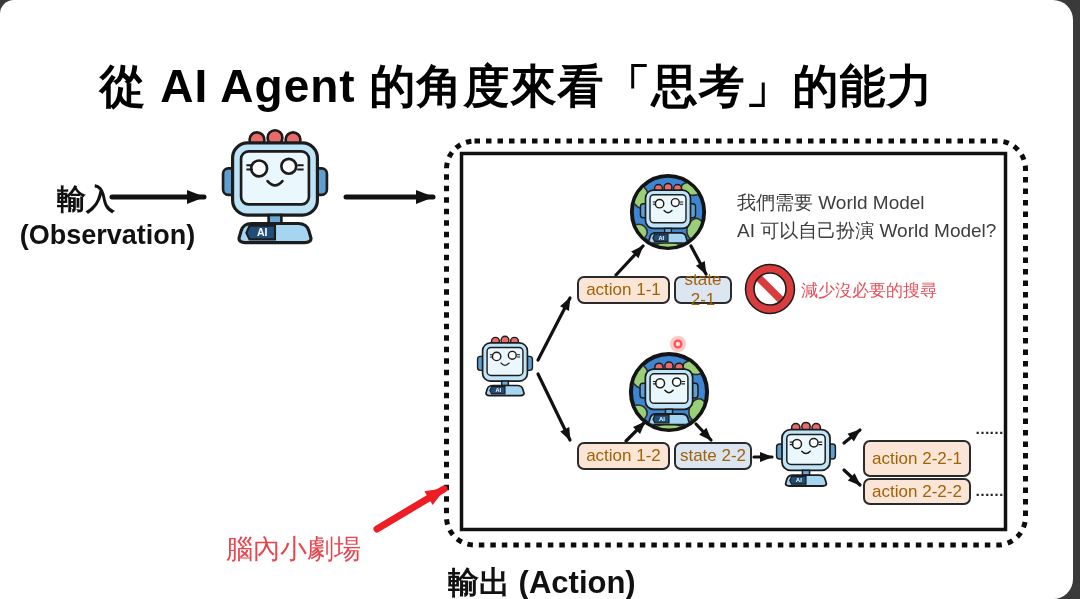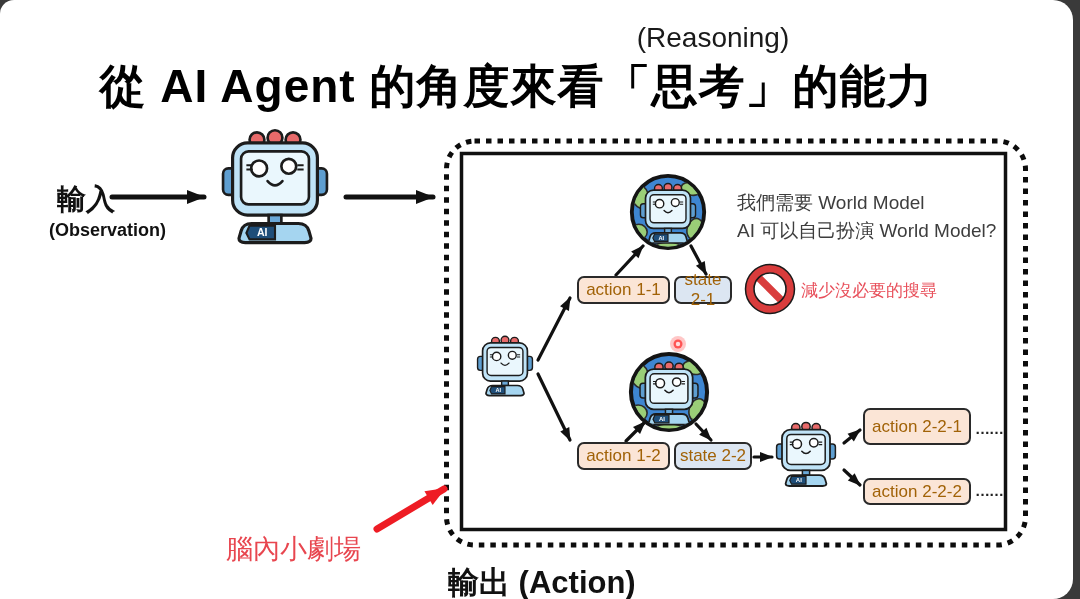--- a/index.html
+++ b/index.html
@@ -8,37 +8,37 @@
     font-family:"Liberation Sans","DejaVu Sans",sans-serif;position:relative;
   }
   .slide{
     position:absolute;left:0;top:0;bottom:0;right:7px;background:#ffffff;
     border-radius:14px 20px 20px 0;overflow:hidden;
   }
   .abs{position:absolute;z-index:3;}
   .reasoning{left:613px;top:22px;width:200px;text-align:center;font-size:28px;color:#1a1a1a;}
   .main-title{left:40px;right:80px;top:56px;text-align:center;font-size:46px;color:#000000;letter-spacing:1px;white-space:nowrap;font-weight:bold;}
   .input-label{left:38px;top:180px;font-size:29px;font-weight:700;color:#111;margin-left:19px;}
-  .observation-label{left:5px;top:220px;width:205px;text-align:center;font-size:18px;font-weight:700;color:#111;}
+  .observation-label{left:5px;top:220px;width:205px;text-align:center;font-size:27px;font-weight:700;color:#111;}
   .wm-line1{left:737px;top:190px;font-size:19px;color:#3d3d3d;}
   .wm-line2{left:737px;top:218px;font-size:19px;color:#3d3d3d;}
   .reduce-search{left:801px;top:279px;font-size:17px;color:#e8505b;}
   .brain-theater{left:226px;top:531px;font-size:27px;color:#e8464f;}
   .output-label{left:448px;top:562px;font-size:31px;font-weight:700;color:#111;}
   .node{
     position:absolute;z-index:3;display:flex;align-items:center;justify-content:center;
     border:2.5px solid #2a2a2a;border-radius:7px;font-size:17px;color:#a16207;box-sizing:border-box;
   }
   .action{background:#fbe5d6;}
   .state{background:#dce6f2;}
   .n11{left:577px;top:276px;width:93px;height:28px;}
   .n21{left:674px;top:276px;width:58px;height:28px;text-align:center;}
   .n12{left:577px;top:442px;width:93px;height:28px;}
   .n22{left:674px;top:442px;width:78px;height:28px;}
-  .n221{left:863px;top:408px;width:108px;height:37px;}
+  .n221{left:863px;top:440px;width:108px;height:37px;}
   .n222{left:863px;top:478px;width:108px;height:27px;}
   .dots{font-size:15px;font-weight:700;color:#222;letter-spacing:-1px;}
   .dots1{left:975px;top:420px;}
   .dots2{left:975px;top:482px;}
   svg.canvas{position:absolute;left:0;top:0;z-index:2;}
 </style>
 </head>
 <body>
 
 <div class="slide">
@@ -124,21 +124,20 @@
 
     <g>
       <circle cx="678" cy="344" r="8" fill="rgba(255,70,70,0.30)"></circle>
       <circle cx="678" cy="344" r="4.5" fill="rgba(255,45,45,0.75)"></circle>
       <circle cx="678" cy="344" r="2.2" fill="#ffdddd"></circle>
     </g>
 
     <line x1="377" y1="529" x2="444" y2="489" stroke="#ee1c24" stroke-width="7" stroke-linecap="round" marker-end="url(#ahRed)"></line>
   </svg>
 
-  <div class="abs reasoning">(Reasoning)</div>
   <div class="abs main-title">從 AI Agent 的角度來看「思考」的能力</div>
 
   <div class="abs input-label">輸入</div>
   <div class="abs observation-label">(Observation)</div>
 
   <div class="abs wm-line1">我們需要 World Model</div>
   <div class="abs wm-line2">AI 可以自己扮演 World Model?</div>
   <div class="abs reduce-search">減少沒必要的搜尋</div>
 
   <div class="node action n11">action 1-1</div>

